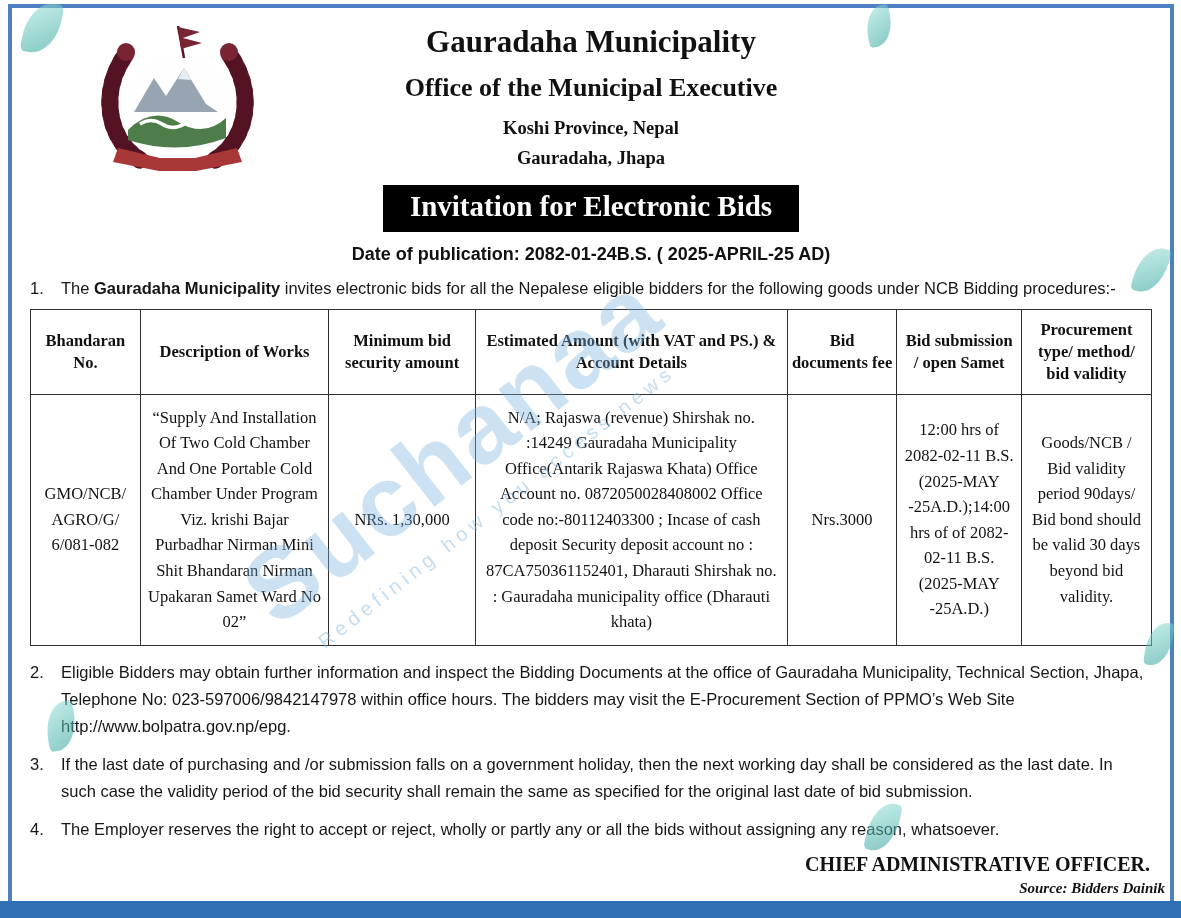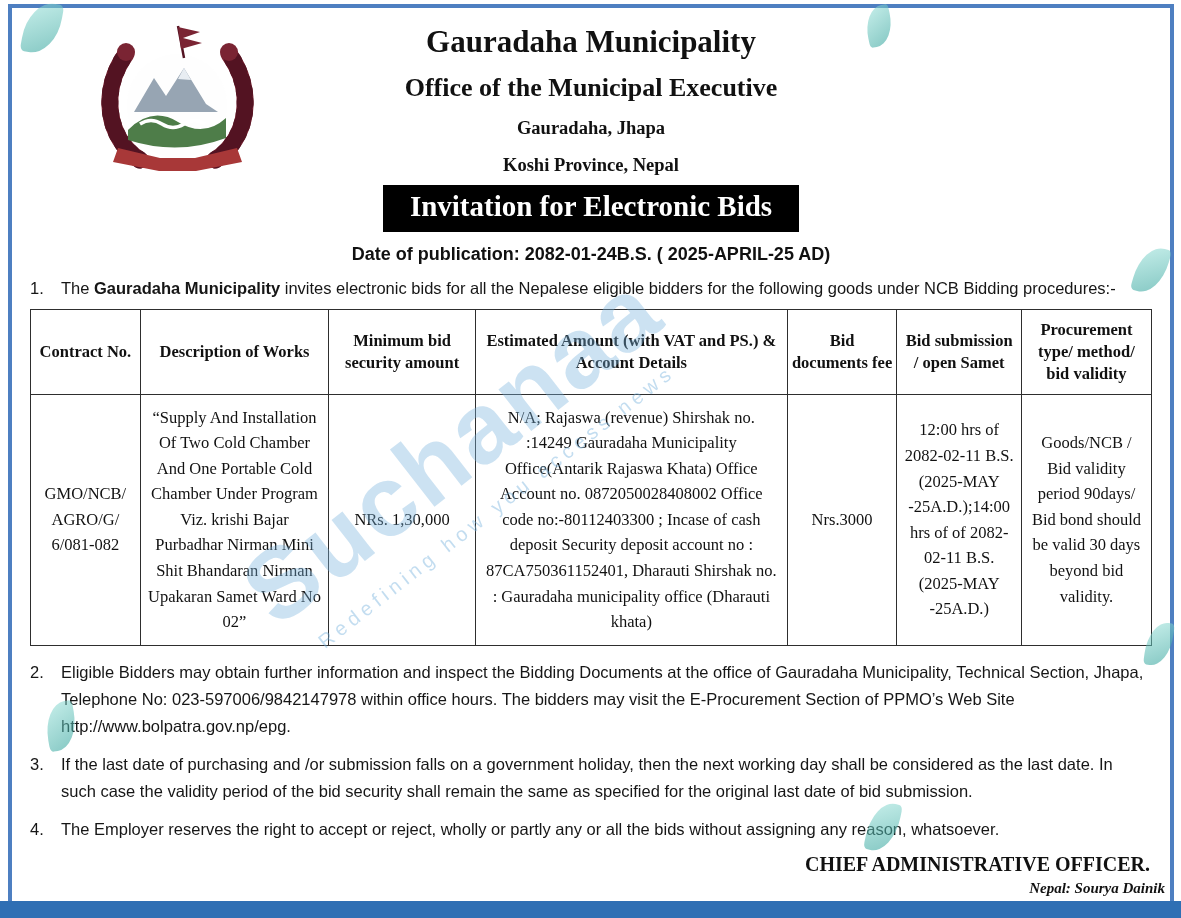--- a/index.html
+++ b/index.html
@@ -86,22 +86,22 @@
         <path d="M50 102 q 11 -7 22 0 q 11 7 22 0 q 11 -7 21 0" stroke="#ffffff" stroke-width="3.5" fill="none"></path>
         <line x1="88" y1="4" x2="94" y2="36" stroke="#531322" stroke-width="2.5"></line>
         <path d="M88 5 l22 5 l-17 6 l19 5 l-21 6 z" fill="#7a2433"></path>
         <path d="M28 126 L 70 136 H 105 L 147 126 L 152 140 L 106 149 H 69 L 23 140 Z" fill="#a83838"></path>
       </svg>
     </div>
 
     <div class="head">
       <h1 class="muni">Gauradaha Municipality</h1>
       <h2 class="office">Office of the Municipal Executive</h2>
+      <div class="loc prov">Koshi Province, Nepal</div>
       <div class="loc">Gauradaha, Jhapa</div>
-      <div class="loc prov">Koshi Province, Nepal</div>
       <div class="banner-wrap">
         <div class="banner">Invitation for Electronic Bids</div>
       </div>
       <div class="pub">Date of publication: 2082-01-24B.S. ( 2025-APRIL-25 AD)</div>
     </div>
 
     <div class="clause intro">
       <span class="cnum">1.</span>
       <span class="ctext"><span>The </span><strong>Gauradaha Municipality</strong><span> invites electronic bids for all the Nepalese eligible bidders for the following goods under NCB Bidding procedures:-</span></span>
     </div>
@@ -111,21 +111,21 @@
         <col style="width:9.8%">
           <col style="width:16.8%">
           <col style="width:13.1%">
         <col style="width:27.8%">
           <col style="width:9.8%">
           <col style="width:11.1%">
           <col style="width:11.6%">
       </colgroup>
       <thead>
         <tr>
-          <th>Contract No.</th>
+          <th>Bhandaran No.</th>
           <th>Description of Works</th>
           <th>Minimum bid security amount</th>
           <th>Estimated Amount (with VAT and PS.) &amp; Account Details</th>
           <th>Bid documents fee</th>
           <th>Bid submission / open Samet</th>
           <th>Procurement type/ method/ bid validity</th>
         </tr>
       </thead>
       <tbody>
         <tr>
@@ -161,15 +161,15 @@
     <div class="wm-tagline">Redefining how you access news</div>
   </div>
 
   <div class="leaf leaf-a"></div>
   <div class="leaf leaf-b"></div>
   <div class="leaf leaf-c"></div>
   <div class="leaf leaf-d"></div>
   <div class="leaf leaf-e"></div>
   <div class="leaf leaf-f"></div>
 
-  <div class="source">Nepal: Sourya Dainik</div>
+  <div class="source">Source: Bidders Dainik</div>
   <div class="bottom-bar"></div>
 </div>
 
 </body></html>

